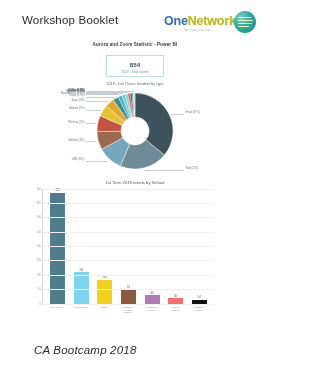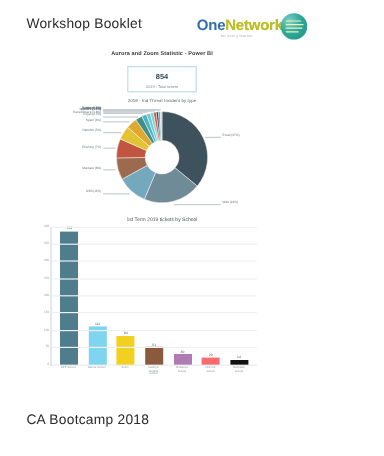--- a/index.html
+++ b/index.html
@@ -269,24 +269,25 @@
     text-align: center;
     font-size: 2.3px;
     color: #8a939a;
     line-height: 1.15;
     word-break: break-word;
   }
 
   
   .footer {
     position: absolute;
-    left: 0;
+    left: 12px;
     bottom: 0;
     width: 270px;
     height: 46px;
+    font-style: italic;
   }
   .footer-title {
     position: absolute;
     left: 22px;
     top: 10px;
     font-size: 11.5px;
     color: #2b2b2b;
     letter-spacing: .2px;
     white-space: nowrap;
   }

